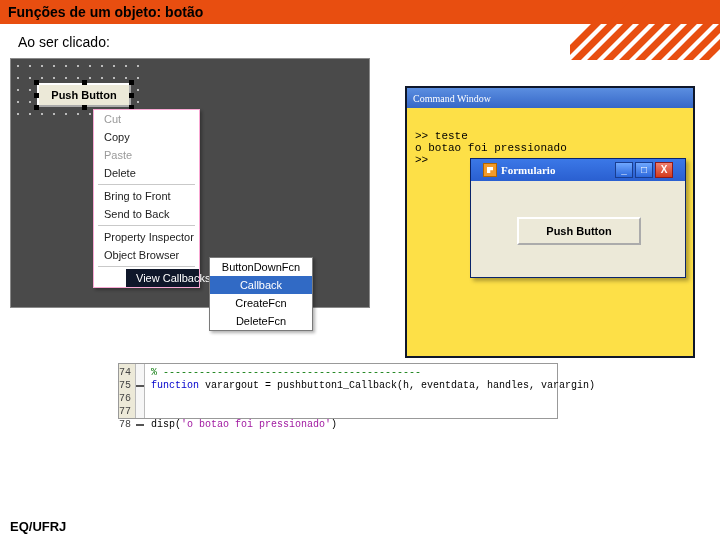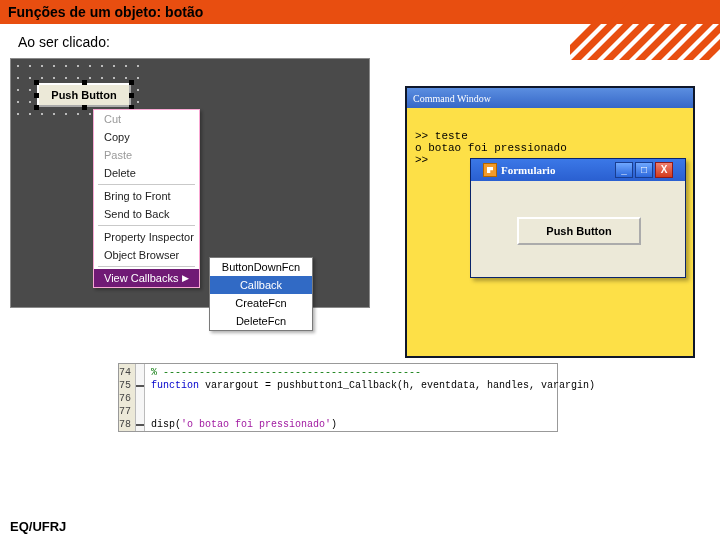--- a/index.html
+++ b/index.html
@@ -14,41 +14,41 @@
   .guide { position: absolute; left: 0; top: 0; width: 360px; height: 250px; background: #4a4a4a; border: 1px solid #8a8a8a; }
   .guide-grid { position: absolute; left: 6px; top: 6px; width: 130px; height: 56px; }
   .grid-dot { position: absolute; width: 2px; height: 2px; background: #bbb; }
   .guide-btnwrap { position: absolute; left: 26px; top: 24px; }
   .sel-handles .h { position: absolute; width: 5px; height: 5px; background: #000; }
   .push { width: 94px; height: 24px; background: #ece9d8; border: 2px outset #fff; font: 700 11px Arial; color: #000; display: flex; align-items: center; justify-content: center; }
   .ctx-menu { position: absolute; left: 82px; top: 50px; width: 107px; background: #fff; border: 1px solid #f9a8d4; box-shadow: 2px 2px 3px rgba(0,0,0,0.3); font-size: 11px; color: #222; }
   .ctx-menu .mi { padding: 3px 10px; white-space: nowrap; display:flex; align-items:center; justify-content:space-between;}
   .ctx-menu .mi.disabled { color: #9a9a9a; }
   .ctx-menu .sep { height: 1px; background: #c9c9c9; margin: 2px 4px; }
-  .ctx-menu .mi.hover { background: #701a75; color: #fff; }
+  .ctx-menu .mi.hover { background: #0f172a; color: #fff; margin-left: 32px; }
   .arrow { font-size: 9px; }
   .sub-menu { position: absolute; left: 198px; top: 198px; width: 104px; background:#fff; border:1px solid #7a7a7a; box-shadow:2px 2px 3px rgba(0,0,0,0.3); font-size:11px; }
   .sub-menu .mi { padding:3px 8px;text-align:center; }
   .sub-menu .mi.hover { background:#316ac5; color:#fff; }
   
   .cmdwin { position: absolute; left: 395px; top: 28px; width: 290px; height: 272px; border:2px solid #0f172a; background:#fde047; }
   .cmdwin .tb { height:20px; background: linear-gradient(#5b8ee0,#3668c8); display:flex; align-items:center; padding:0 6px; color:#fff; font: 400 10px Tahoma; }
   .cmdwin .body { padding:22px 8px; font:11px "Courier New", monospace; color:#000; white-space:pre; }
   .formwin { position: absolute; left: 460px; top: 100px; width: 216px; height: 120px; border:1px solid #0a246a; background:#ece9d8; box-shadow: 3px 3px 4px rgba(0,0,0,0.3); }
   .formwin .tb { height:22px; background: linear-gradient(#3b78e7,#2a5fd0); display:flex; align-items:center; justify-content:space-between; padding:0 12px; }
   .formwin .tb .ttl { display:flex; align-items:center; gap:4px; color:#fff; font: 700 11px Tahoma; }
   .ml-icon { width:14px; height:14px; background:#f39a2a; border:1px solid #b36500; position:relative; }
   .ml-icon::after { content:""; position:absolute; inset:3px; background:#fff; clip-path: polygon(0 0,100% 0,100% 55%,55% 55%,55% 100%,0 100%); }
   .winbtns { display:flex; gap:2px; }
   .winbtns .wb { width:18px; height:16px; border:1px solid #1a3d8f; background: linear-gradient(#6fa7ff,#2b67db); color:#fff; font:700 10px/14px Arial; text-align:center; }
   .winbtns .wb.close { background: linear-gradient(#f08070,#d23a1c); border-color:#8f1a1a; }
   .formwin .client { position:relative; height: calc(100% - 22px); }
   .formwin .push2 { position:absolute; left:46px; top:36px; width:124px; height:28px; background:#ece9d8; border:2px outset #fff; font:700 11px Arial; display:flex; align-items:center; justify-content:center; }
   
-  .codewrap { position:absolute; left:108px; top:305px; width:440px; height:69px; border:1px solid #999; background:#fff; display:flex; }
+  .codewrap { position:absolute; left:108px; top:305px; width:440px; height:56px; border:1px solid #999; background:#fff; display:flex; }
   .gutter { width:30px; background:#ece9d8; border-right:1px solid #bbb; font:10px "Courier New"; color:#444; text-align:right; padding:2px 4px 0 0; }
   .gutter div { height:13px; line-height:13px; }
   .bpcol { width:14px; border-right:1px solid #bbb; background:#f6f6f6; padding-top:2px; }
   .bpcol div { height:13px; display:flex; align-items:center; justify-content:center; }
   .dash { width:8px; height:2px; background:#555; }
   .code { flex:1; padding:2px 6px 0; font:10px "Courier New"; color:#000; }
   .code div { height:13px; line-height:13px; white-space:pre; }
   .code .cm { color:#0a7a0a; }
   .code .kw { color:#0000cc; }
   .code .str { color:#a11aa1; }

